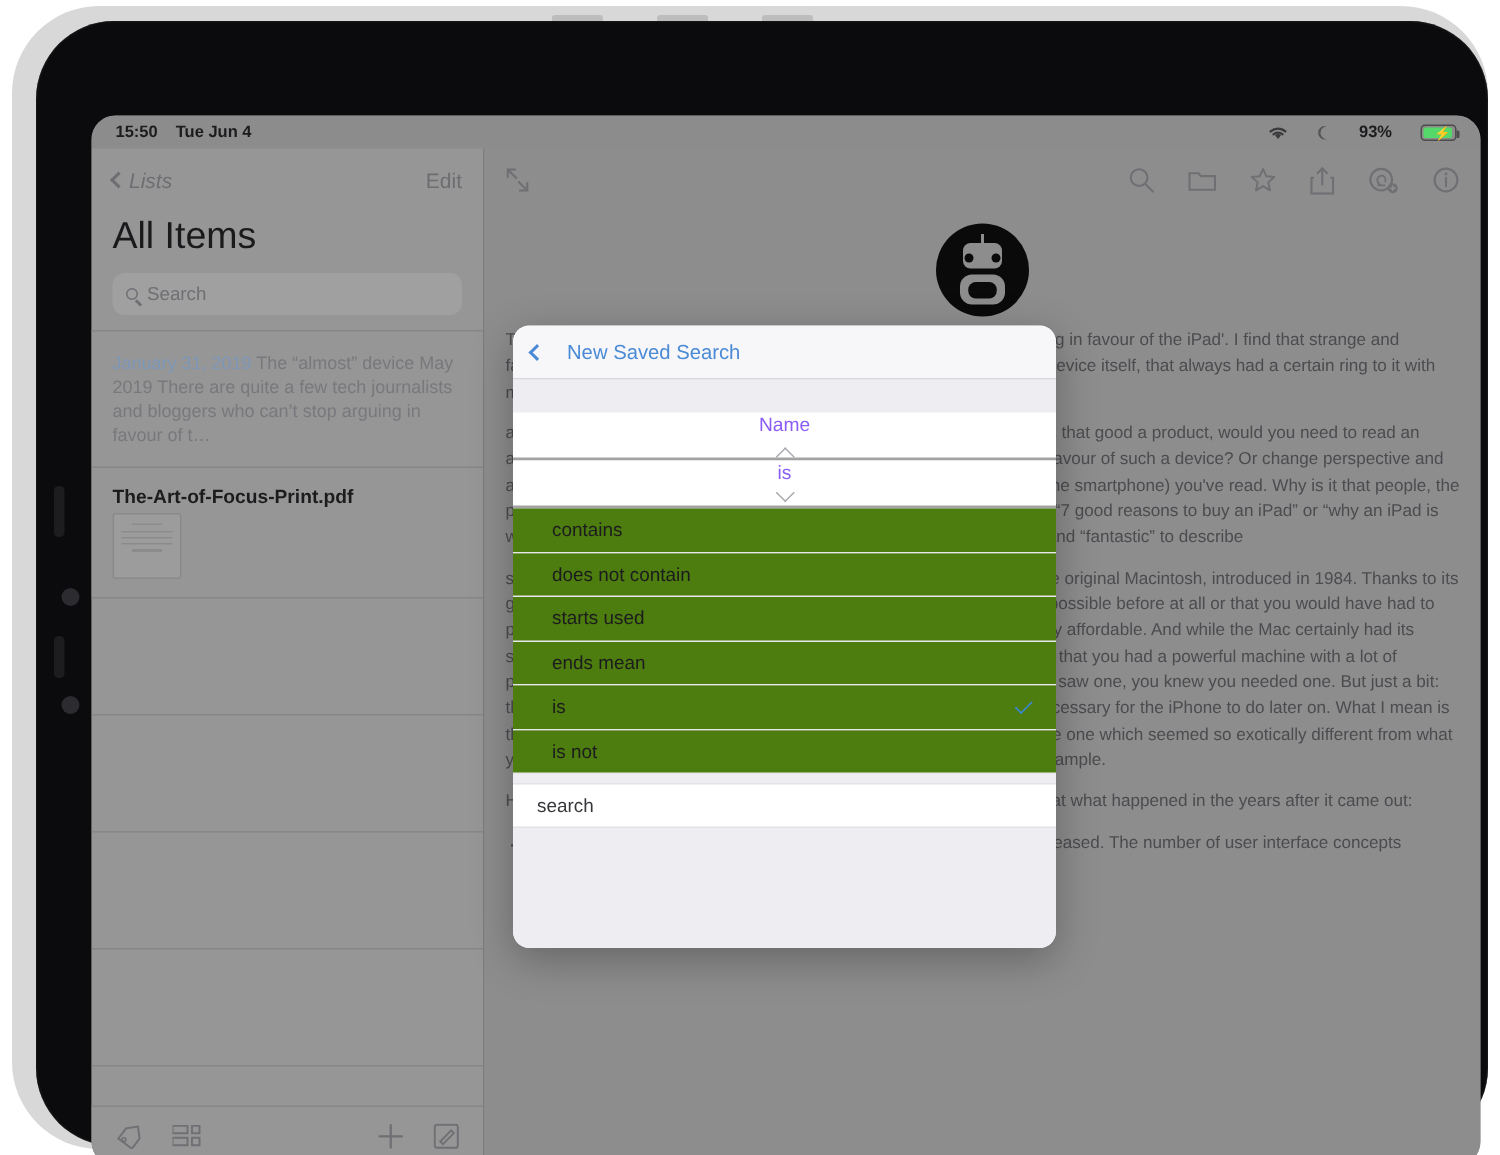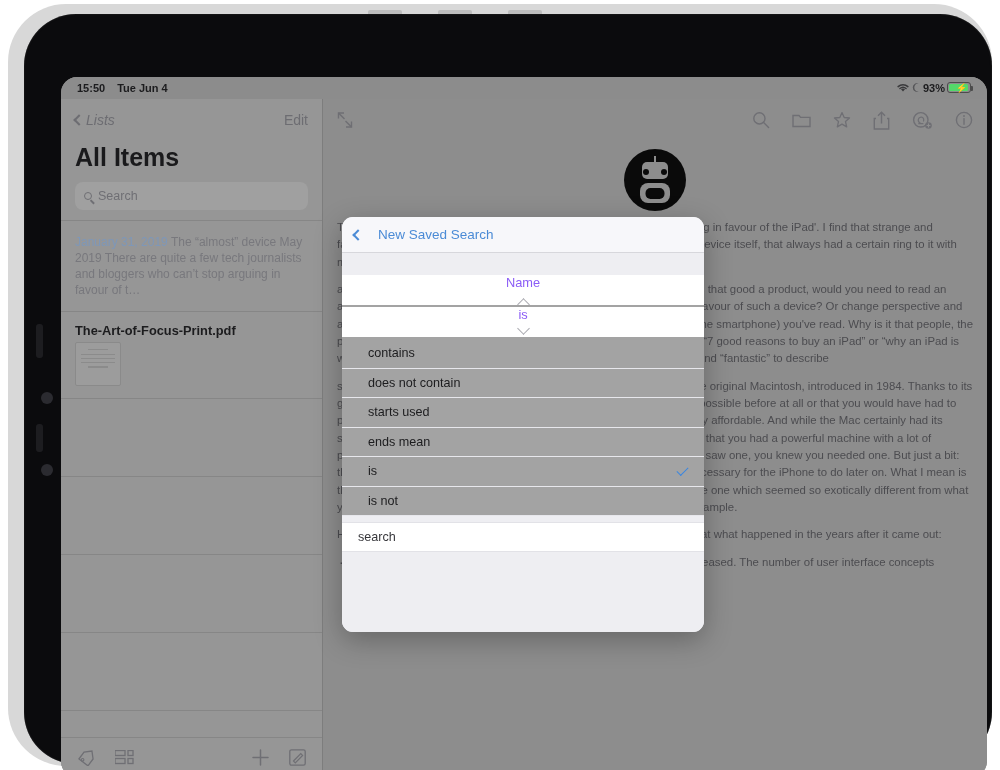--- a/index.html
+++ b/index.html
@@ -61,21 +61,21 @@
     position: absolute; left: 0; top: 0;
     width: 100%; height: 22px;
     display: flex; align-items: center;
     justify-content: space-between;
     padding: 0 16px;
     font-size: 11px; font-weight: bold;
     color: #1c1c1e;
     background: #8c8c8c;
   }
   .status-left { display: flex; gap: 12px; align-items: center; }
-  .status-right { display: flex; gap: 2px; align-items: flex-start; font-weight: bold;}
+  .status-right { display: flex; gap: 19px; align-items: flex-end; font-weight: bold;}
   .battery-shell {
     width: 24px; height: 11px;
     border: 1.3px solid #4c4c4c;
     border-radius: 3px; position: relative;
     display:inline-block;
   }
   .battery-fill {
     position:absolute; left:1px; top:1px; bottom:1px;
     width: 19px; background: #53d869; border-radius:1.5px;
   }
@@ -99,21 +99,21 @@
     padding: 0 14px;
     font-size: 14px; color: #6d6d72;
   }
   .sb-back { display:flex; align-items:center; gap:3px;font-style:italic; }
   .chev-left {
     display:inline-block; width:8px; height:8px;
     border-left:2px solid #6d6d72; border-bottom:2px solid #6d6d72;
     transform: rotate(45deg);
   }
   .sb-title {
-    font-size: 25px; font-weight: bold; color: #1a1a1c;
+    font-size: 25px; font-weight: normal; color: #1a1a1c;
     padding: 2px 14px 10px 14px;
   }
   .sb-search {
     margin: 0 14px 10px 14px; height: 28px;
     background: #a0a0a0; border-radius: 8px;
     display:flex; align-items:center; gap:6px;
     padding: 0 9px; font-size: 12.5px; color:#6f6f74;
   }
   .mag {
     width:8px;height:8px;border:1.5px solid #6f6f74;border-radius:50%;
@@ -237,21 +237,21 @@
     font-size: 12.8px; color:#8b5cf6;
     border-bottom: 2px solid #a3a3a3;
     flex-direction: column;
   }
   .chev-up, .chev-dn {
     width:9px;height:9px;border-right:1.6px solid #a9a9af;border-bottom:1.6px solid #a9a9af;
   }
   .chev-up{ transform: rotate(-135deg); margin-bottom:-4px;}
   .chev-dn{ transform: rotate(45deg); margin-bottom:4px;}
   .opt {
-    background:#a3a3a3; height:29.5px;
+    background:#4d7c0f; height:29.5px;
     display:flex;align-items:center;justify-content:space-between;
     padding: 0 16px 0 26px;
     font-size:12.6px;color:#1c1c1e;
     border-bottom:1px solid #e7e7ec;
   }
   .check {
     width:11px;height:6px;border-left:1.8px solid #3b87e0;border-bottom:1.8px solid #3b87e0;
     transform:rotate(-45deg);margin-bottom:3px;
   }
   .m-sep { height: 6px; background:#eeeef2; }

